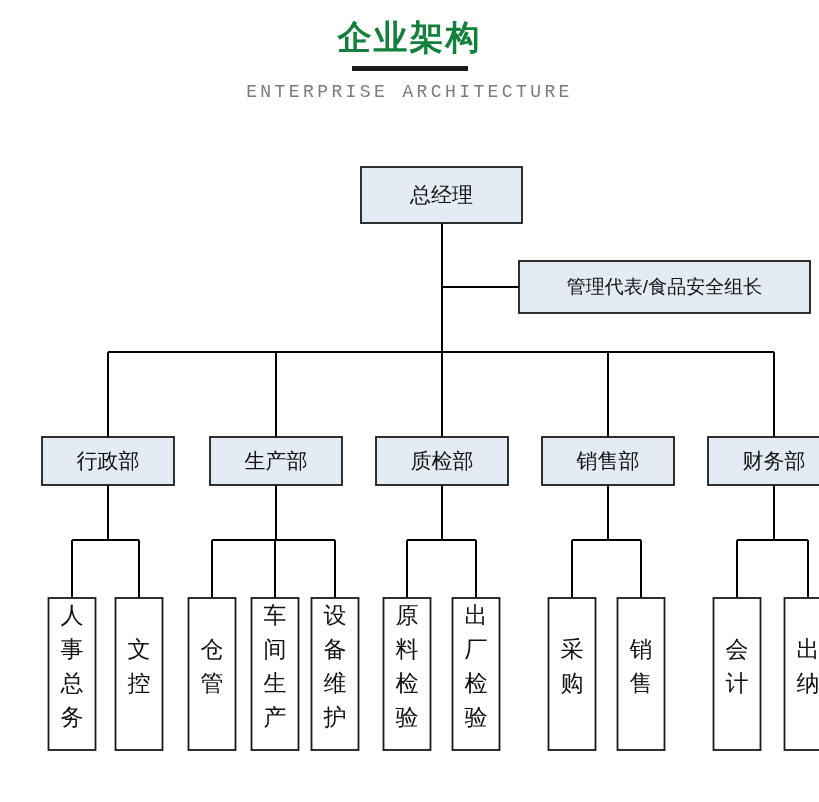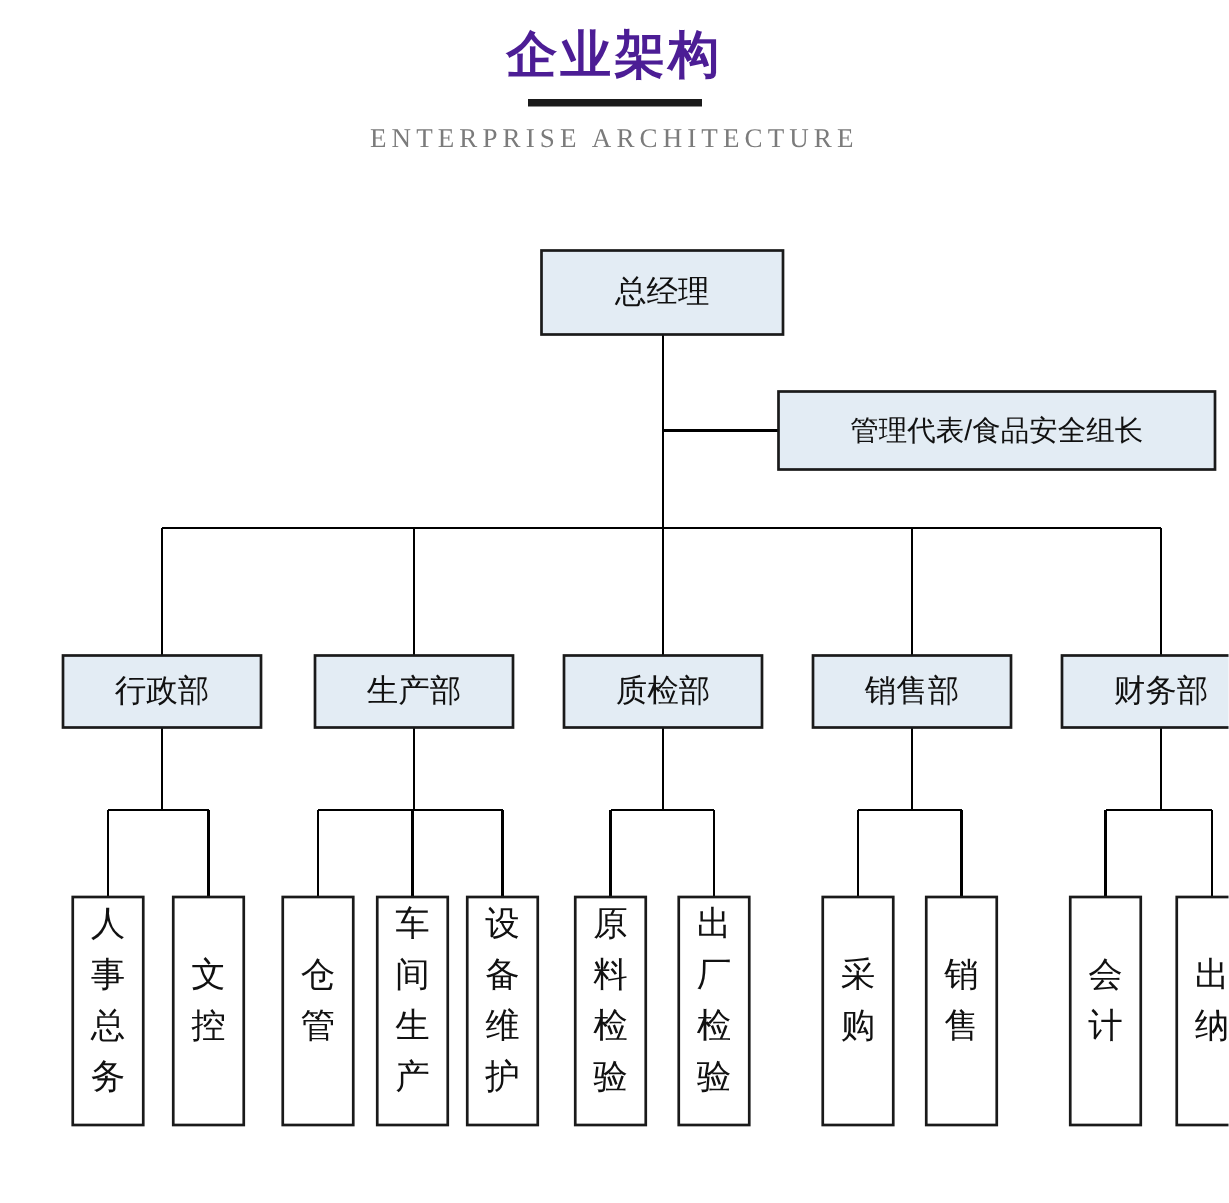--- a/index.html
+++ b/index.html
@@ -18,33 +18,33 @@
   
   #header {
     width: 819px;
     padding-top: 16px;
     text-align: center;
   }
   #title-cn {
     font-family: "Liberation Sans", "DejaVu Sans", sans-serif;
     font-size: 34px;
     font-weight: bold;
-    color: #4c1d95;
+    color: #15803d;
     letter-spacing: 2px;
     line-height: 42px;
     margin: 0;
   }
   #title-rule {
     width: 116px;
     height: 5px;
     background: #1a1a1a;
     margin: 8px auto 10px auto;
   }
   #title-en {
-    font-family: Liberation Serif, serif;
+    font-family: Liberation Mono, monospace;
     font-size: 18px;
     color: #7b7b7b;
     letter-spacing: 3.4px;
     line-height: 22px;
     margin: 0;
   }
 
   
   #chart-area {
     position: absolute;

